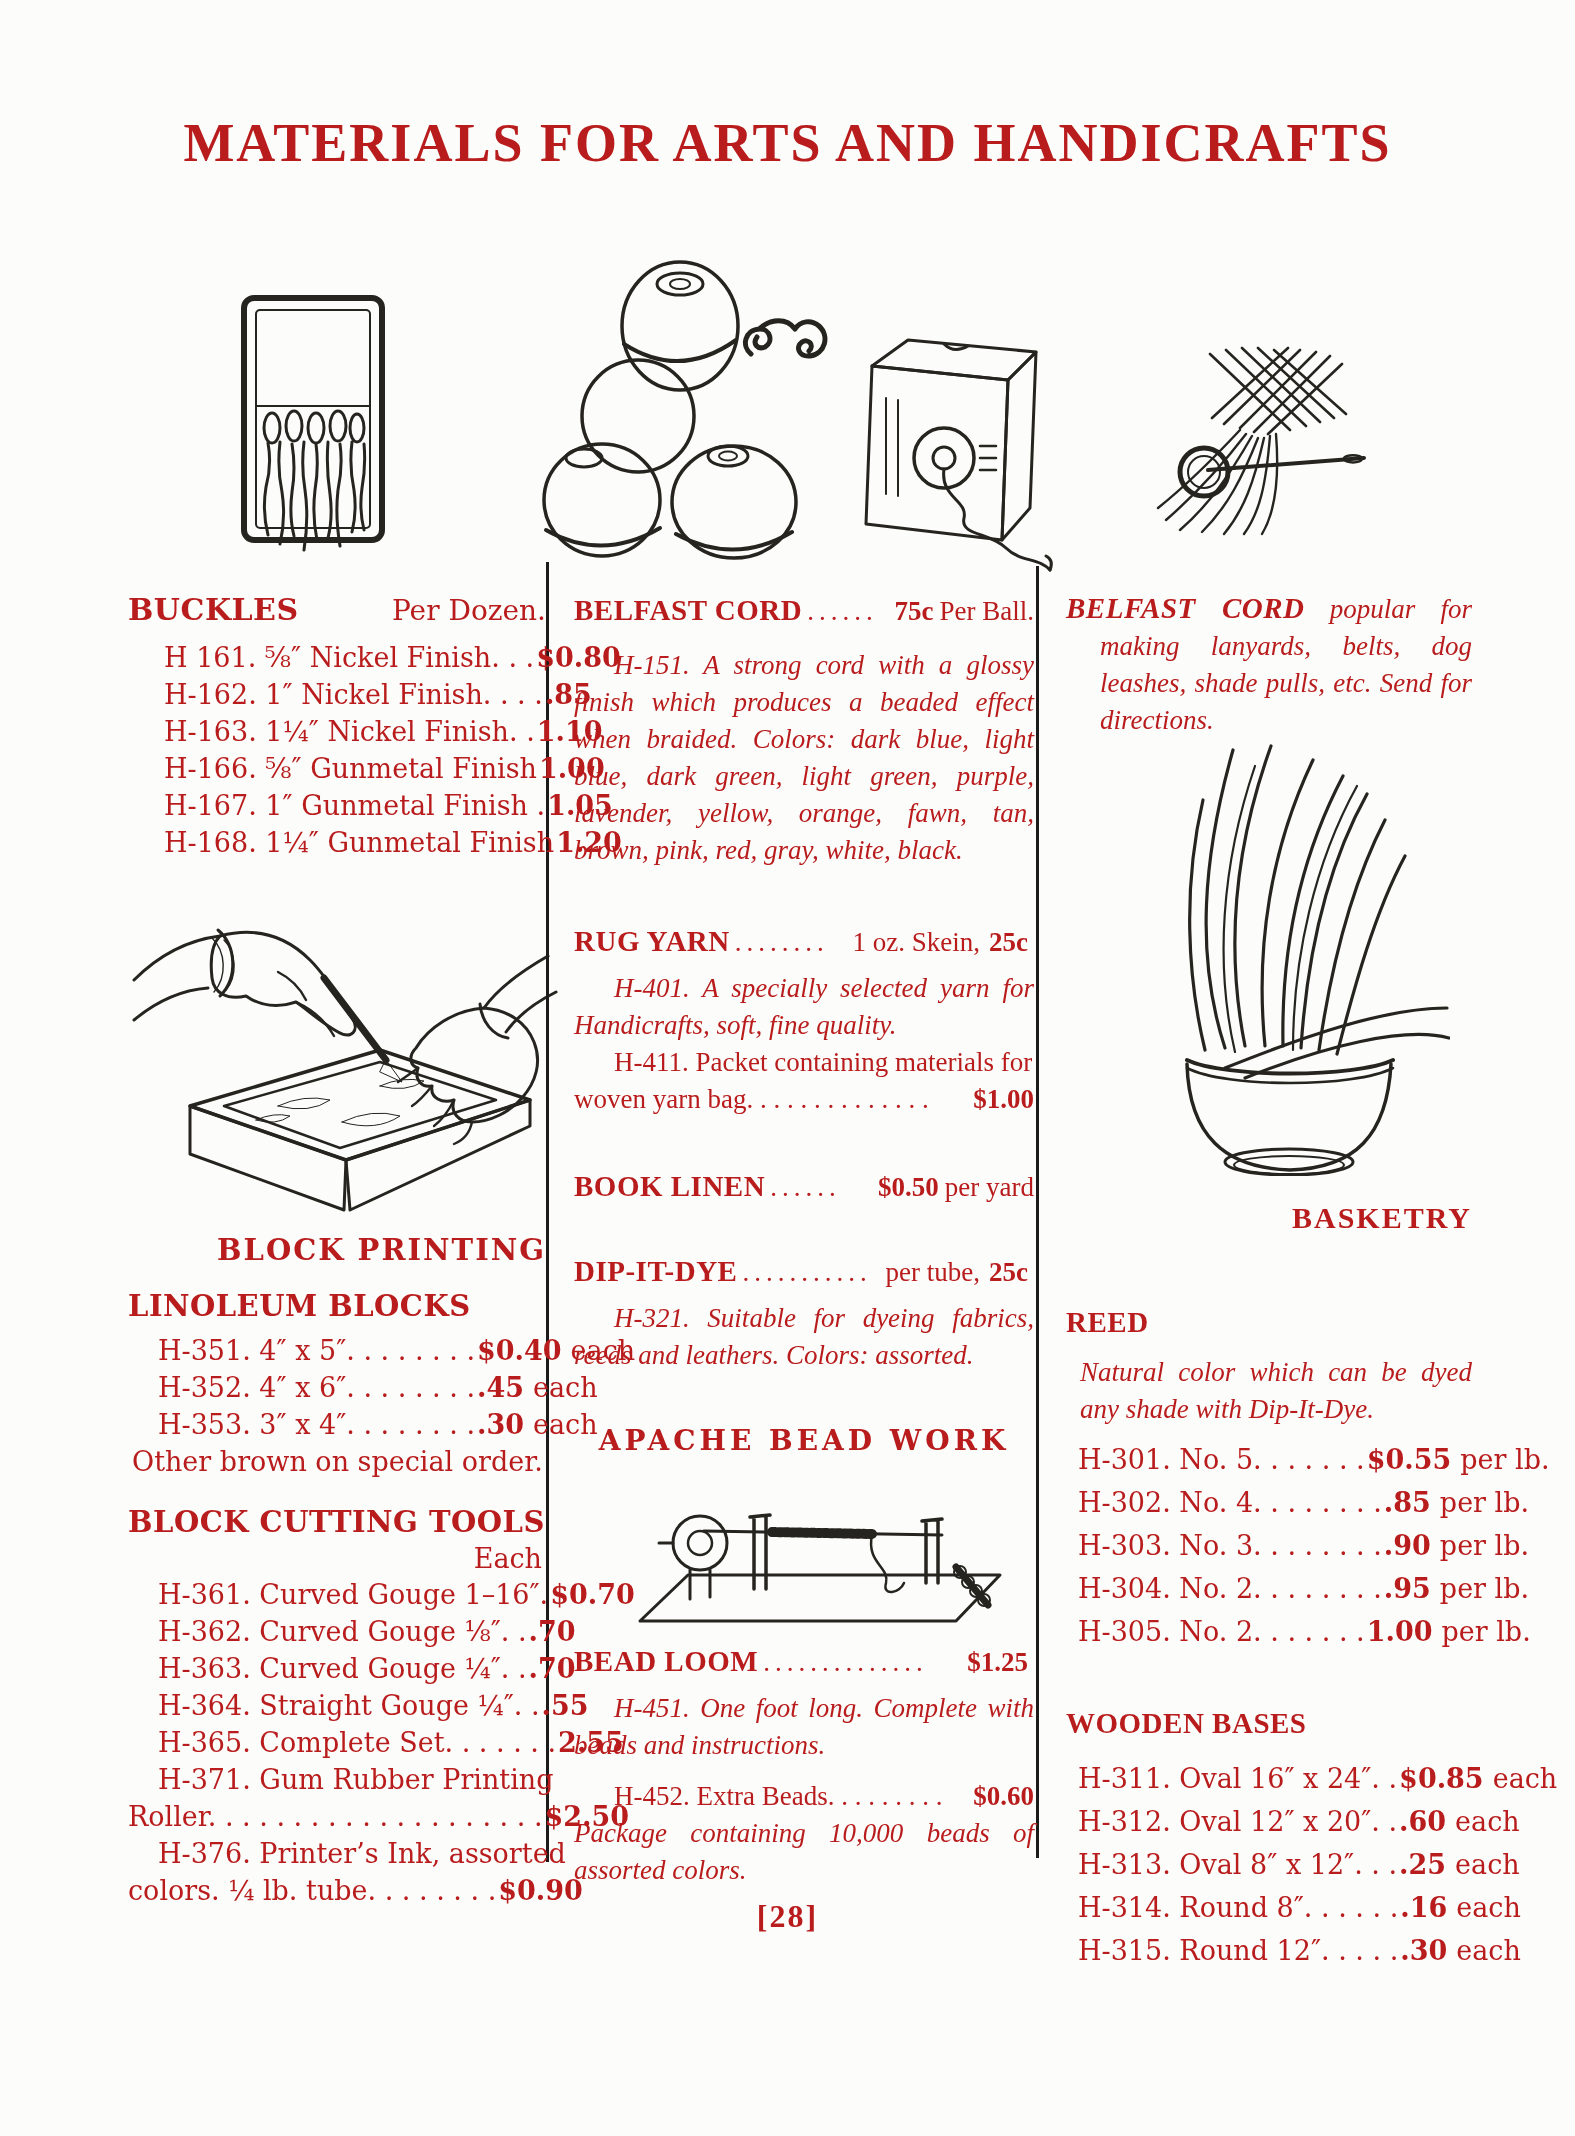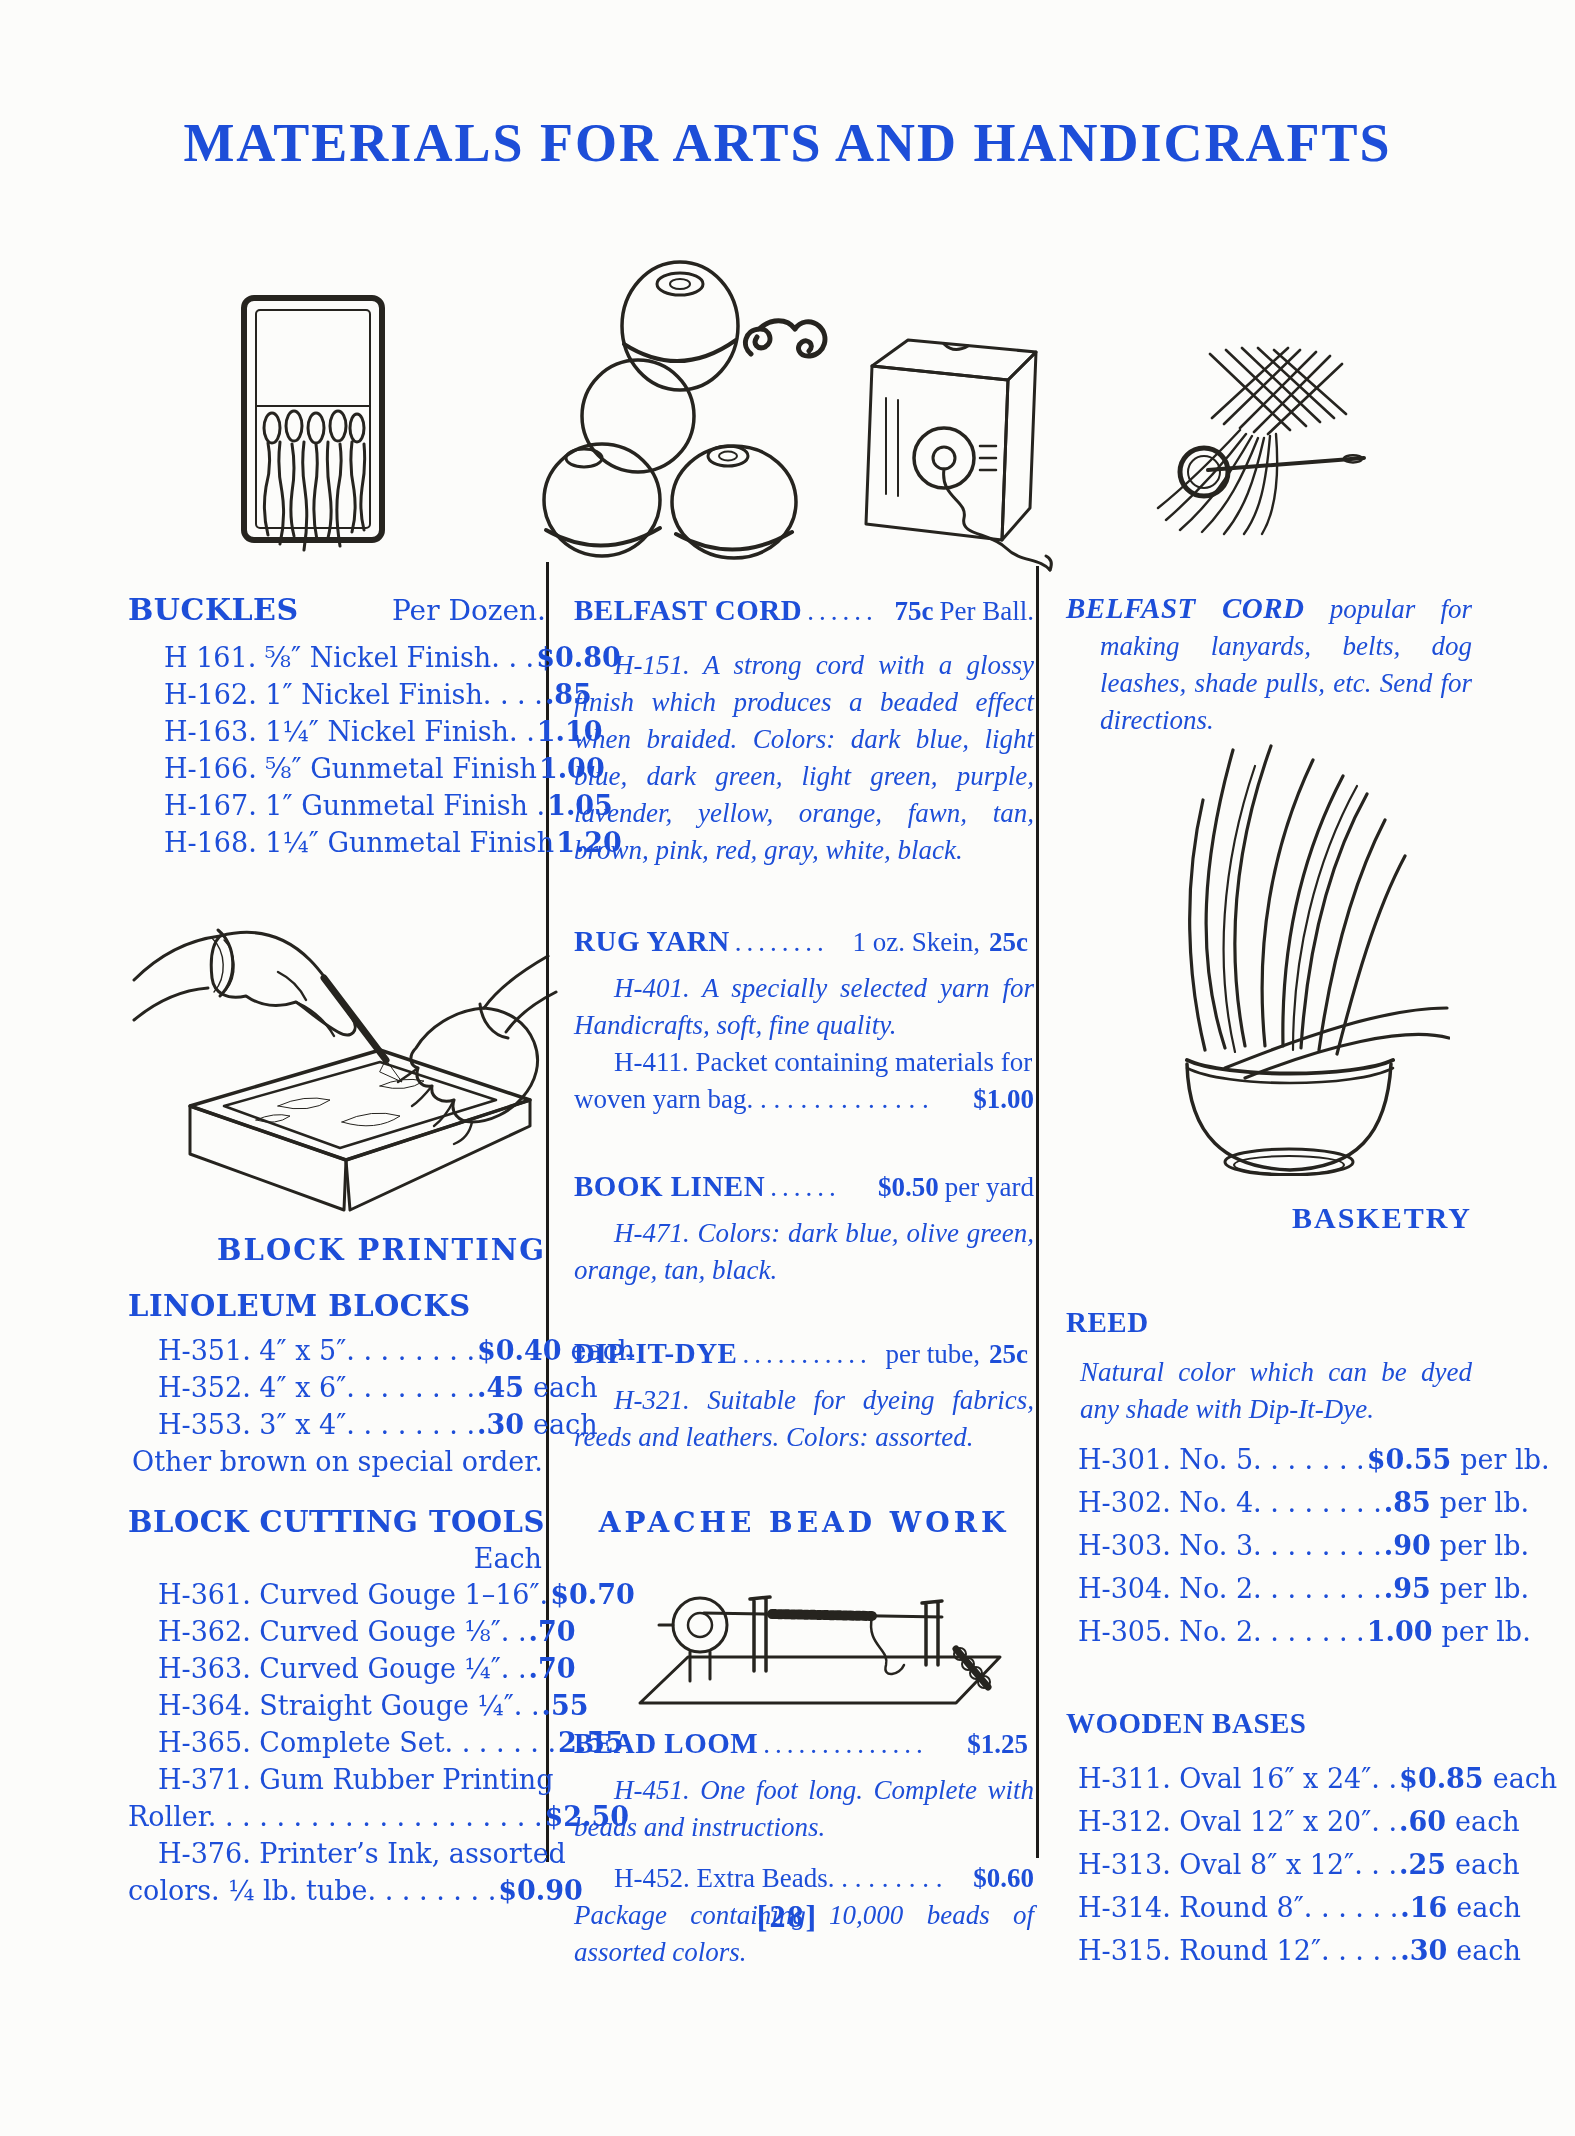--- a/index.html
+++ b/index.html
@@ -1,17 +1,17 @@
 <!DOCTYPE html>
 <html><head>
 <meta charset="utf-8">
 <style>
   html,body{margin:0;padding:0;background:#e8e8e6;}
   .page{position:relative;width:1575px;height:2136px;margin:0 auto;background:#fcfcfa;
-        color:#1d4ed8;font-family:"Liberation Serif","DejaVu Serif",serif;overflow:hidden;}
+        color:#b91c1c;font-family:"Liberation Serif","DejaVu Serif",serif;overflow:hidden;}
   .frak{font-family:"DejaVu Serif","Liberation Serif",serif;}
   svg{display:block;}
   svg *{vector-effect:none;}
   .ill{position:absolute;}
   .ill path,.ill rect,.ill ellipse,.ill circle,.ill line{stroke:#26241f;fill:none;stroke-linecap:round;stroke-linejoin:round;}
 
   .title{position:absolute;top:112px;left:0;width:100%;text-align:center;
          font-weight:bold;font-size:54px;letter-spacing:2px;}
   .ornament{position:absolute;top:316px;left:737px;}
 
@@ -349,21 +349,20 @@
       <span class="sp"></span>
       <span class="p">$1.00</span>
     </div>
 
     <div class="lead-head" style="margin-top:48px">
       <span class="t">BOOK LINEN</span>
         <span class="dots">......</span>
         <span class="p">$0.50</span>
         <span class="tail">per yard</span>
     </div>
-    <div class="para ind" style="margin-top:8px">H-471. Colors: dark blue, olive green, orange, tan, black.</div>
 
     <div class="lead-head" style="margin-top:44px">
       <span class="t">DIP-IT-DYE</span>
         <span class="dots">...........</span>
         <span class="mid">per tube,</span>
         <span class="p">25c</span>
     </div>
     <div class="para ind" style="margin-top:8px">H-321. Suitable for dyeing fabrics, reeds and leathers. Colors: assorted.</div>
 
     <div class="apache frak">APACHE BEAD WORK</div>

